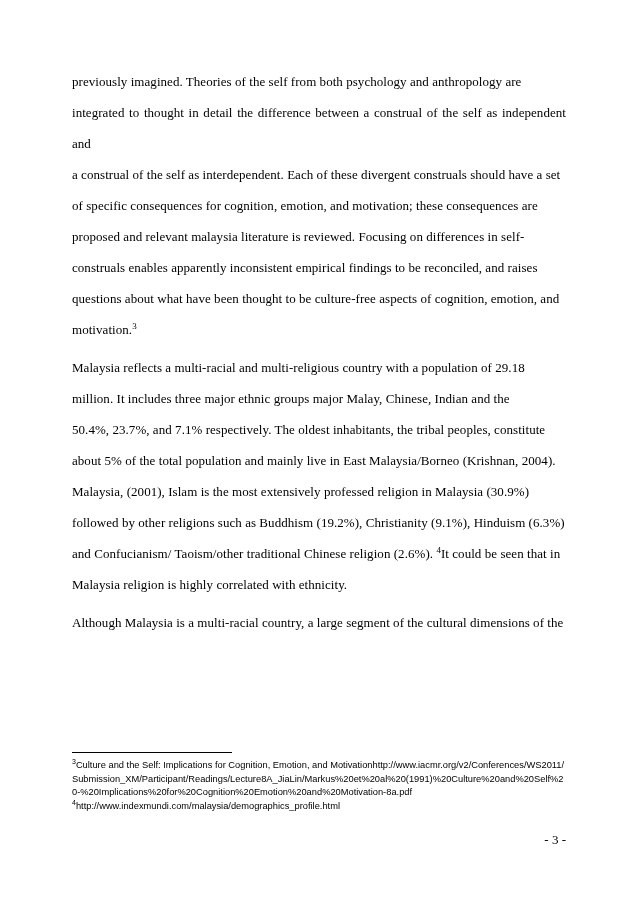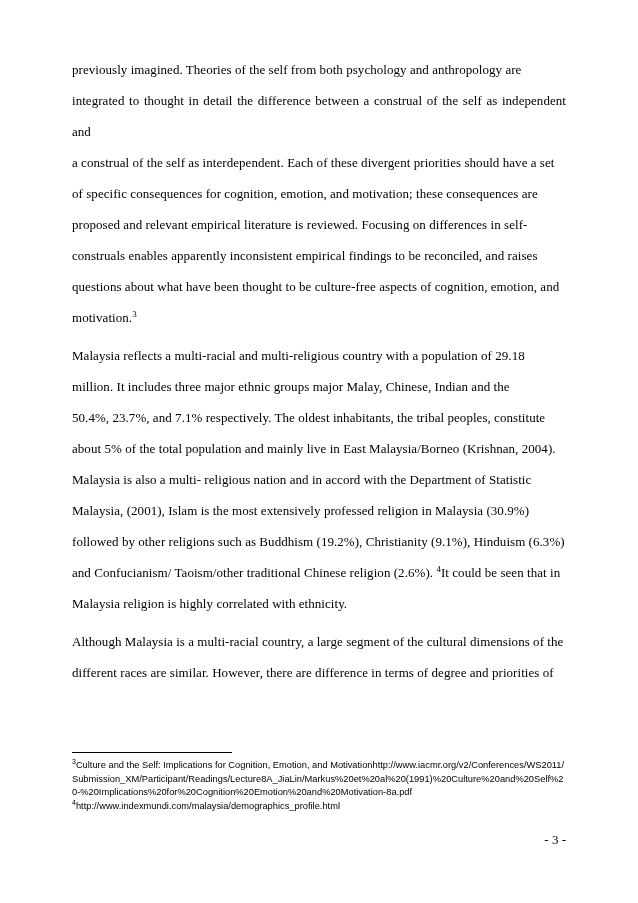--- a/index.html
+++ b/index.html
@@ -15,21 +15,21 @@
     position: relative;
     width: 638px;
     height: 903px;
     background: #ffffff;
     box-sizing: border-box;
     overflow: hidden;
   }
   .content {
     position: absolute;
     left: 72px;
-    top: 54px;
+    top: 66px;
     width: 494px;
   }
   .para {
     font-size: 13.0px;
     line-height: 31px;
     text-align: justify;
     margin: 0 0 7px 0;
     letter-spacing: 0.05px;
   }
   .para.p1 {
@@ -80,43 +80,41 @@
 </head>
 <body>
 
 <div class="page">
 
   <div class="content">
 
     <p class="para p1">
       <span>previously imagined. Theories of the self from both psychology and anthropology are</span>
       <span>integrated to thought in detail the difference between a construal of the self as independent and</span>
-      <span>a construal of the self as interdependent. Each of these divergent priorities should have a set</span>
+      <span>a construal of the self as interdependent. Each of these divergent construals should have a set</span>
       <span>of specific consequences for cognition, emotion, and motivation; these consequences are</span>
-      <span>proposed and relevant empirical literature is reviewed. Focusing on differences in self-</span>
+      <span>proposed and relevant malaysia literature is reviewed. Focusing on differences in self-</span>
       <span>construals enables apparently inconsistent empirical findings to be reconciled, and raises</span>
       <span>questions about what have been thought to be culture-free aspects of cognition, emotion, and</span>
       <span><span>motivation.</span><span class="sup">3</span></span>
     </p>
 
     <p class="para p2">
       <span style="display:block">Malaysia reflects a multi-racial and multi-religious country with a population of 29.18</span>
       <span style="display:block">million. It includes three major ethnic groups major Malay, Chinese, Indian and the</span>
       <span style="display:block">50.4%, 23.7%, and 7.1% respectively. The oldest inhabitants, the tribal peoples, constitute</span>
       <span style="display:block">about 5% of the total population and mainly live in East Malaysia/Borneo (Krishnan, 2004).</span>
-      <span style="display:block">Malaysia is also a multi- religious nation and in accord with the Department of Statistic</span>
       <span style="display:block">Malaysia, (2001), Islam is the most extensively professed religion in Malaysia (30.9%)</span>
       <span style="display:block">followed by other religions such as Buddhism (19.2%), Christianity (9.1%), Hinduism (6.3%)</span>
       <span style="display:block"><span>and Confucianism/ Taoism/other traditional Chinese religion (2.6%). </span><span class="sup">4</span><span>It could be seen that in</span></span>
       <span style="display:block">Malaysia religion is highly correlated with ethnicity.</span>
     </p>
 
     <p class="para p3">
       <span style="display:block">Although Malaysia is a multi-racial country, a large segment of the cultural dimensions of the</span>
-      <span style="display:block">different races are similar. However, there are difference in terms of degree and priorities of</span>
     </p>
 
   </div>
 
   <div class="footnote-area">
     <div class="footnote-rule"></div>
     <p class="footnote"><span class="fn-sup">3</span><span>Culture and the Self: Implications for Cognition, Emotion, and Motivationhttp://www.iacmr.org/v2/Conferences/WS2011/Submission_XM/Participant/Readings/Lecture8A_JiaLin/Markus%20et%20al%20(1991)%20Culture%20and%20Self%20-%20Implications%20for%20Cognition%20Emotion%20and%20Motivation-8a.pdf</span></p>
     <p class="footnote"><span class="fn-sup">4</span><span>http://www.indexmundi.com/malaysia/demographics_profile.html</span></p>
   </div>
 

